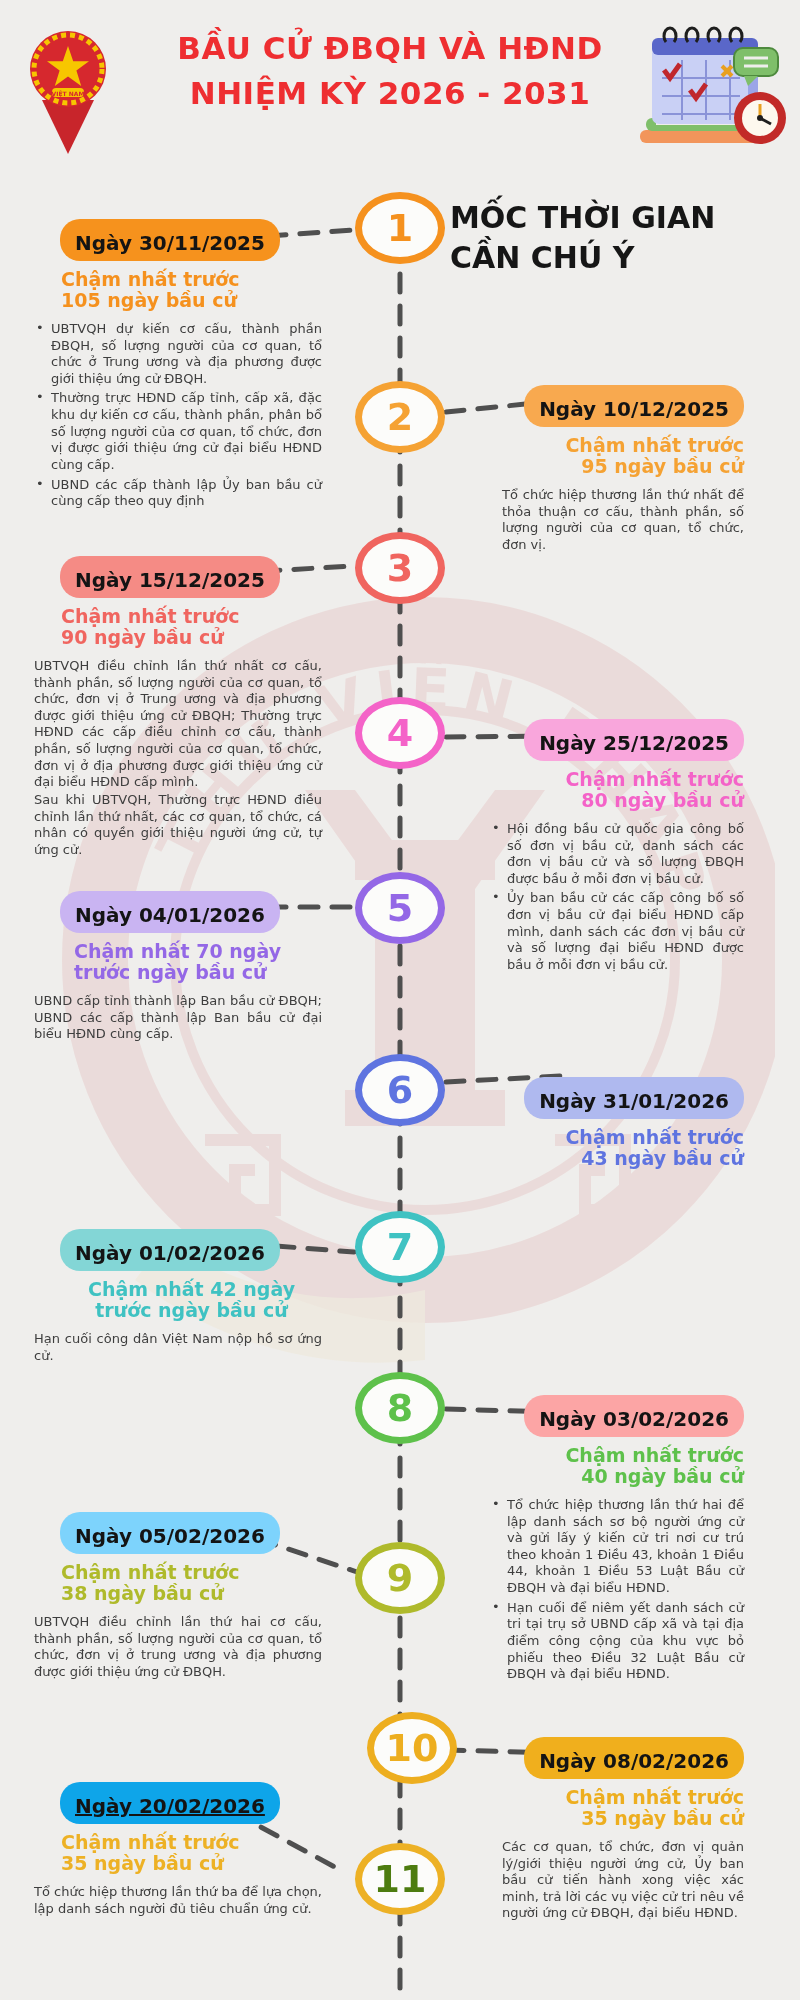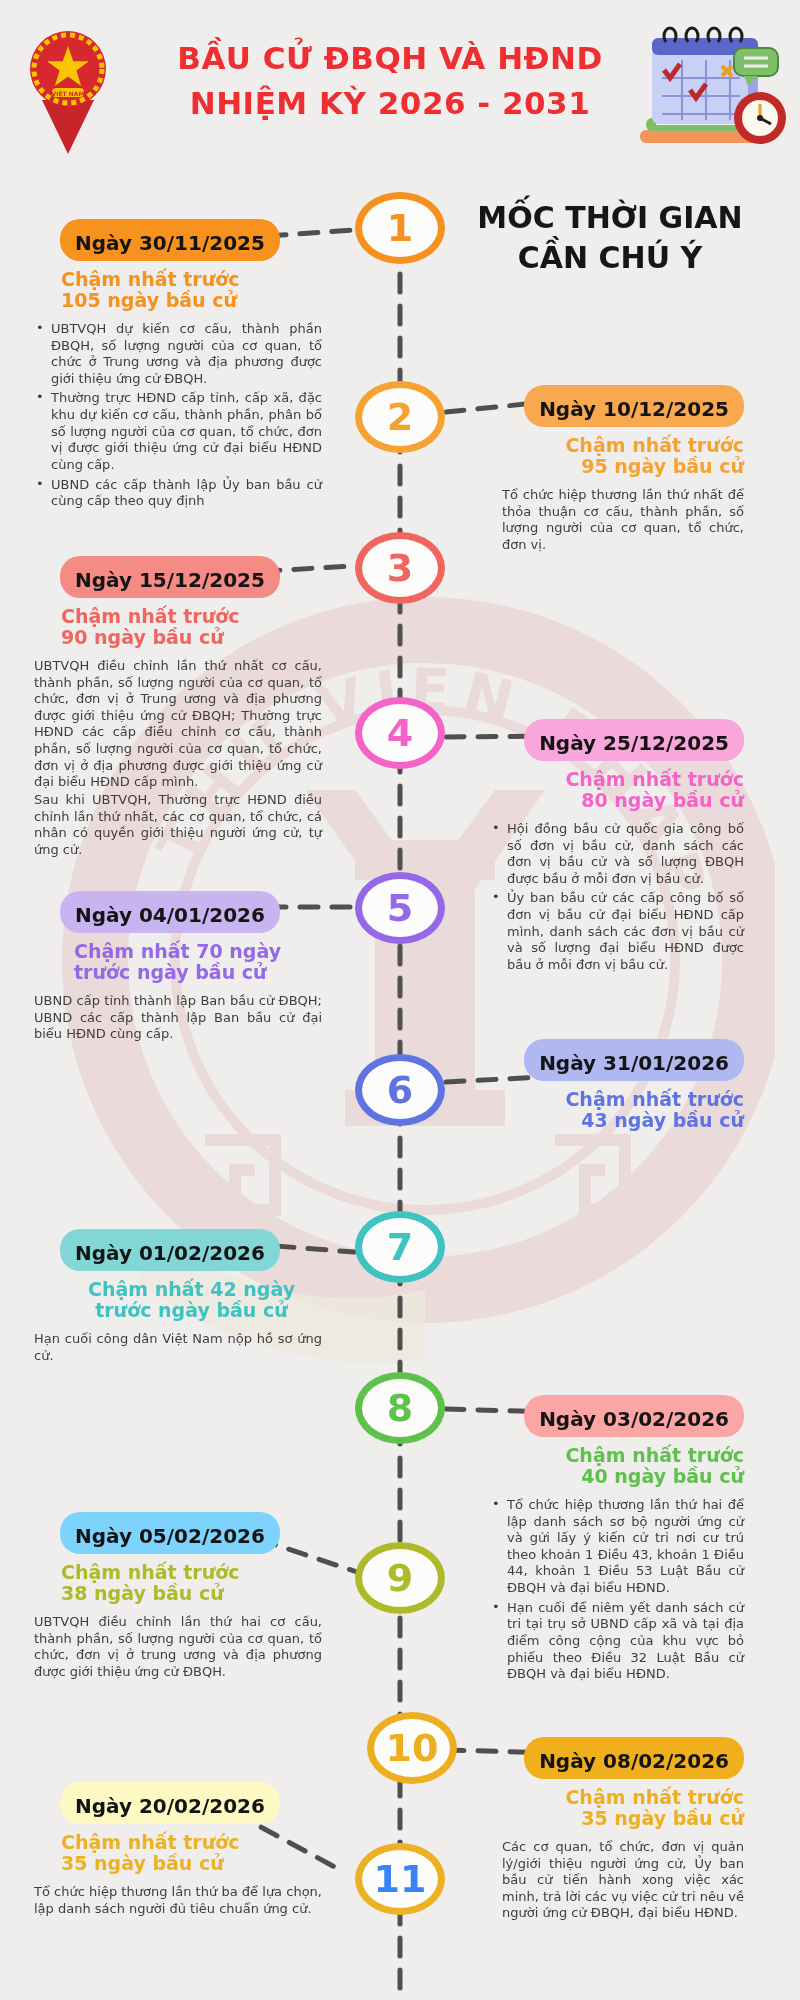--- a/index.html
+++ b/index.html
@@ -3,30 +3,30 @@
 <meta charset="utf-8">
 <style>
   html,body{margin:0;padding:0;}
   .page{
     position:relative;width:800px;height:2000px;overflow:hidden;
     background:#EFEEEC;
     font-family:"DejaVu Sans","Liberation Sans",sans-serif;
   }
   
   .hdr-title{
-    position:absolute;left:140px;top:36px;width:500px;
+    position:absolute;left:140px;top:26px;width:500px;
     text-align:center;font-weight:800;font-size:31px;line-height:45px;
     letter-spacing:.5px;
   }
   .emblem{position:absolute;left:28px;top:28px;}
   .calendar{position:absolute;left:622px;top:20px;}
   
   .main-heading{
     position:absolute;left:450px;top:198px;width:320px;
-    text-align:center;font-weight:800;font-size:30px;line-height:40px;color:#161616;
+    font-weight:800;font-size:30px;line-height:40px;color:#161616;
   }
   
   .watermark{position:absolute;left:55px;top:540px;z-index:1;opacity:.09;pointer-events:none;}
   
   .lines{position:absolute;left:0;top:0;z-index:2;}
   .circle{
     position:absolute;width:76px;height:58px;margin-left:-45px;margin-top:-36px;
     border:7px solid #999;border-radius:50%;background:#FCFCFA;
     display:flex;align-items:center;justify-content:center;
     font-weight:800;font-size:38px;z-index:3;
@@ -164,21 +164,21 @@
     </div>
   <div class="circle" style="left: 400px; top: 1408px; border-color: rgb(94, 193, 75); color: rgb(94, 193, 75);">
       <span>8</span>
     </div>
   <div class="circle" style="left: 400px; top: 1578px; border-color: rgb(175, 186, 43); color: rgb(175, 186, 43);">
       <span>9</span>
     </div>
   <div class="circle" style="left: 412px; top: 1748px; border-color: rgb(237, 174, 31); color: rgb(237, 174, 31);">
       <span>10</span>
     </div>
-  <div class="circle" style="left: 400px; top: 1879px; border-color: rgb(237, 177, 37); color: #3b82f6;">
+  <div class="circle" style="left: 400px; top: 1879px; border-color: rgb(237, 177, 37); color: #4d7c0f;">
       <span>11</span>
     </div>
 
   <div class="item left" style="top:219px">
     <span class="badge" style="background-color: rgb(246, 146, 29);">Ngày 30/11/2025</span>
     <div class="deadline" style="color: rgb(245, 145, 30);">
       <span>Chậm nhất trước</span><br>
       <span>105 ngày bầu cử</span>
     </div>
     <ul class="bullets">
@@ -221,21 +221,21 @@
 
   <div class="item left" style="top:891px">
     <span class="badge" style="background-color: rgb(201, 180, 242);">Ngày 04/01/2026</span>
     <div class="deadline" style="color: rgb(148, 104, 230); margin-left: 40px;">
       <span>Chậm nhất 70 ngày</span><br>
       <span>trước ngày bầu cử</span>
     </div>
     <p class="body">UBND cấp tỉnh thành lập Ban bầu cử ĐBQH; UBND các cấp thành lập Ban bầu cử đại biểu HĐND cùng cấp.</p>
   </div>
 
-  <div class="item right" style="top:1039px">
+  <div class="item right" style="top:1077px">
     <span class="badge" style="background-color: rgb(175, 185, 239);">Ngày 31/01/2026</span>
     <div class="deadline" style="color: rgb(95, 116, 224);">
       <span>Chậm nhất trước</span><br>
       <span>43 ngày bầu cử</span>
     </div>
   </div>
 
   <div class="item left" style="top:1229px">
     <span class="badge" style="background-color: rgb(131, 214, 214);">Ngày 01/02/2026</span>
     <div class="deadline" style="color: rgb(63, 194, 194); text-align: center;">
@@ -269,21 +269,21 @@
   <div class="item right" style="top:1737px">
     <span class="badge" style="background-color: rgb(240, 175, 29);">Ngày 08/02/2026</span>
     <div class="deadline" style="color: rgb(237, 174, 31);">
       <span>Chậm nhất trước</span><br>
       <span>35 ngày bầu cử</span>
     </div>
     <p class="body ind">Các cơ quan, tổ chức, đơn vị quản lý/giới thiệu người ứng cử, Ủy ban bầu cử tiến hành xong việc xác minh, trả lời các vụ việc cử tri nêu về người ứng cử ĐBQH, đại biểu HĐND.</p>
   </div>
 
   <div class="item left" style="top:1782px">
-    <span class="badge" style="background-color: #fef9c3;">Ngày 20/02/2026</span>
+    <span class="badge" style="background-color: #0ea5e9; text-decoration: underline;">Ngày 20/02/2026</span>
     <div class="deadline" style="color: rgb(237, 177, 37);">
       <span>Chậm nhất trước</span><br>
       <span>35 ngày bầu cử</span>
     </div>
     <p class="body">Tổ chức hiệp thương lần thứ ba để lựa chọn, lập danh sách người đủ tiêu chuẩn ứng cử.</p>
   </div>
 
 </div>
 
 </body></html>

